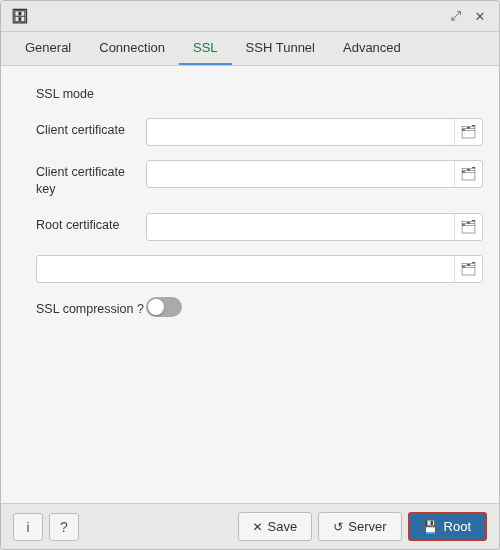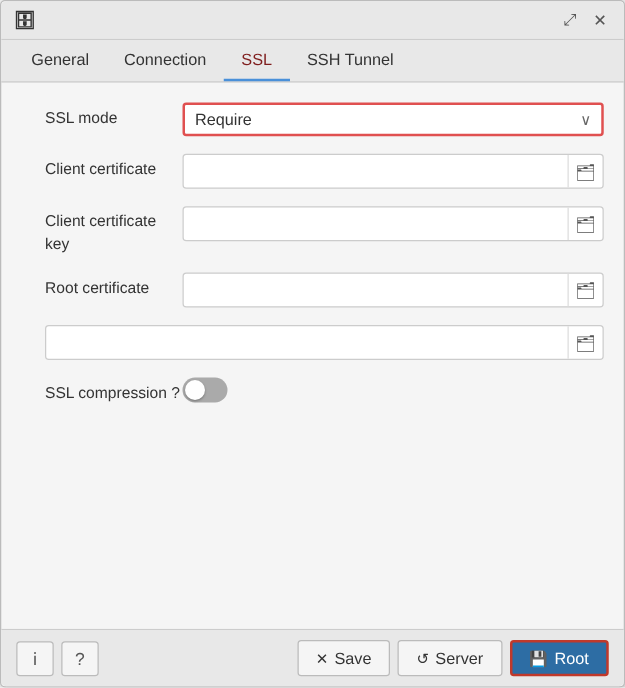--- a/index.html
+++ b/index.html
@@ -69,21 +69,21 @@
     .tab {
       padding: 8px 14px;
       font-size: 13px;
       color: #333;
       cursor: pointer;
       border-bottom: 2px solid transparent;
       user-select: none;
     }
     .tab.active {
       border-bottom: 2px solid #4a90d9;
-      color: #7f1d1d;
+      color: #15803d;
       font-weight: 500;
     }
     .content {
       flex: 1;
       padding: 16px;
       overflow-y: auto;
     }
     .form-row {
       display: flex;
       align-items: flex-start;
@@ -243,32 +243,27 @@
       <button class="title-btn">⤢</button>
       <button class="title-btn">✕</button>
     </div>
   </div>
 
   <div class="tabs">
     <div class="tab">General</div>
     <div class="tab">Connection</div>
     <div class="tab active">SSL</div>
     <div class="tab">SSH Tunnel</div>
+    <div class="tab">Advanced</div>
   </div>
 
   <div class="content">
 
     <div class="form-row">
       <div class="form-label">SSL mode</div>
-      <div class="form-field">
-        <div class="ssl-mode-wrapper">
-          <span class="ssl-mode-value">Require</span>
-          <span class="ssl-mode-arrow">∨</span>
-        </div>
-      </div>
     </div>
 
     <div class="form-row">
       <div class="form-label">Client certificate</div>
       <div class="form-field">
         <div class="text-input-wrapper">
           <input class="text-input" type="text" value="" style="">
           <button class="folder-btn">🗂</button>
         </div>
       </div>

